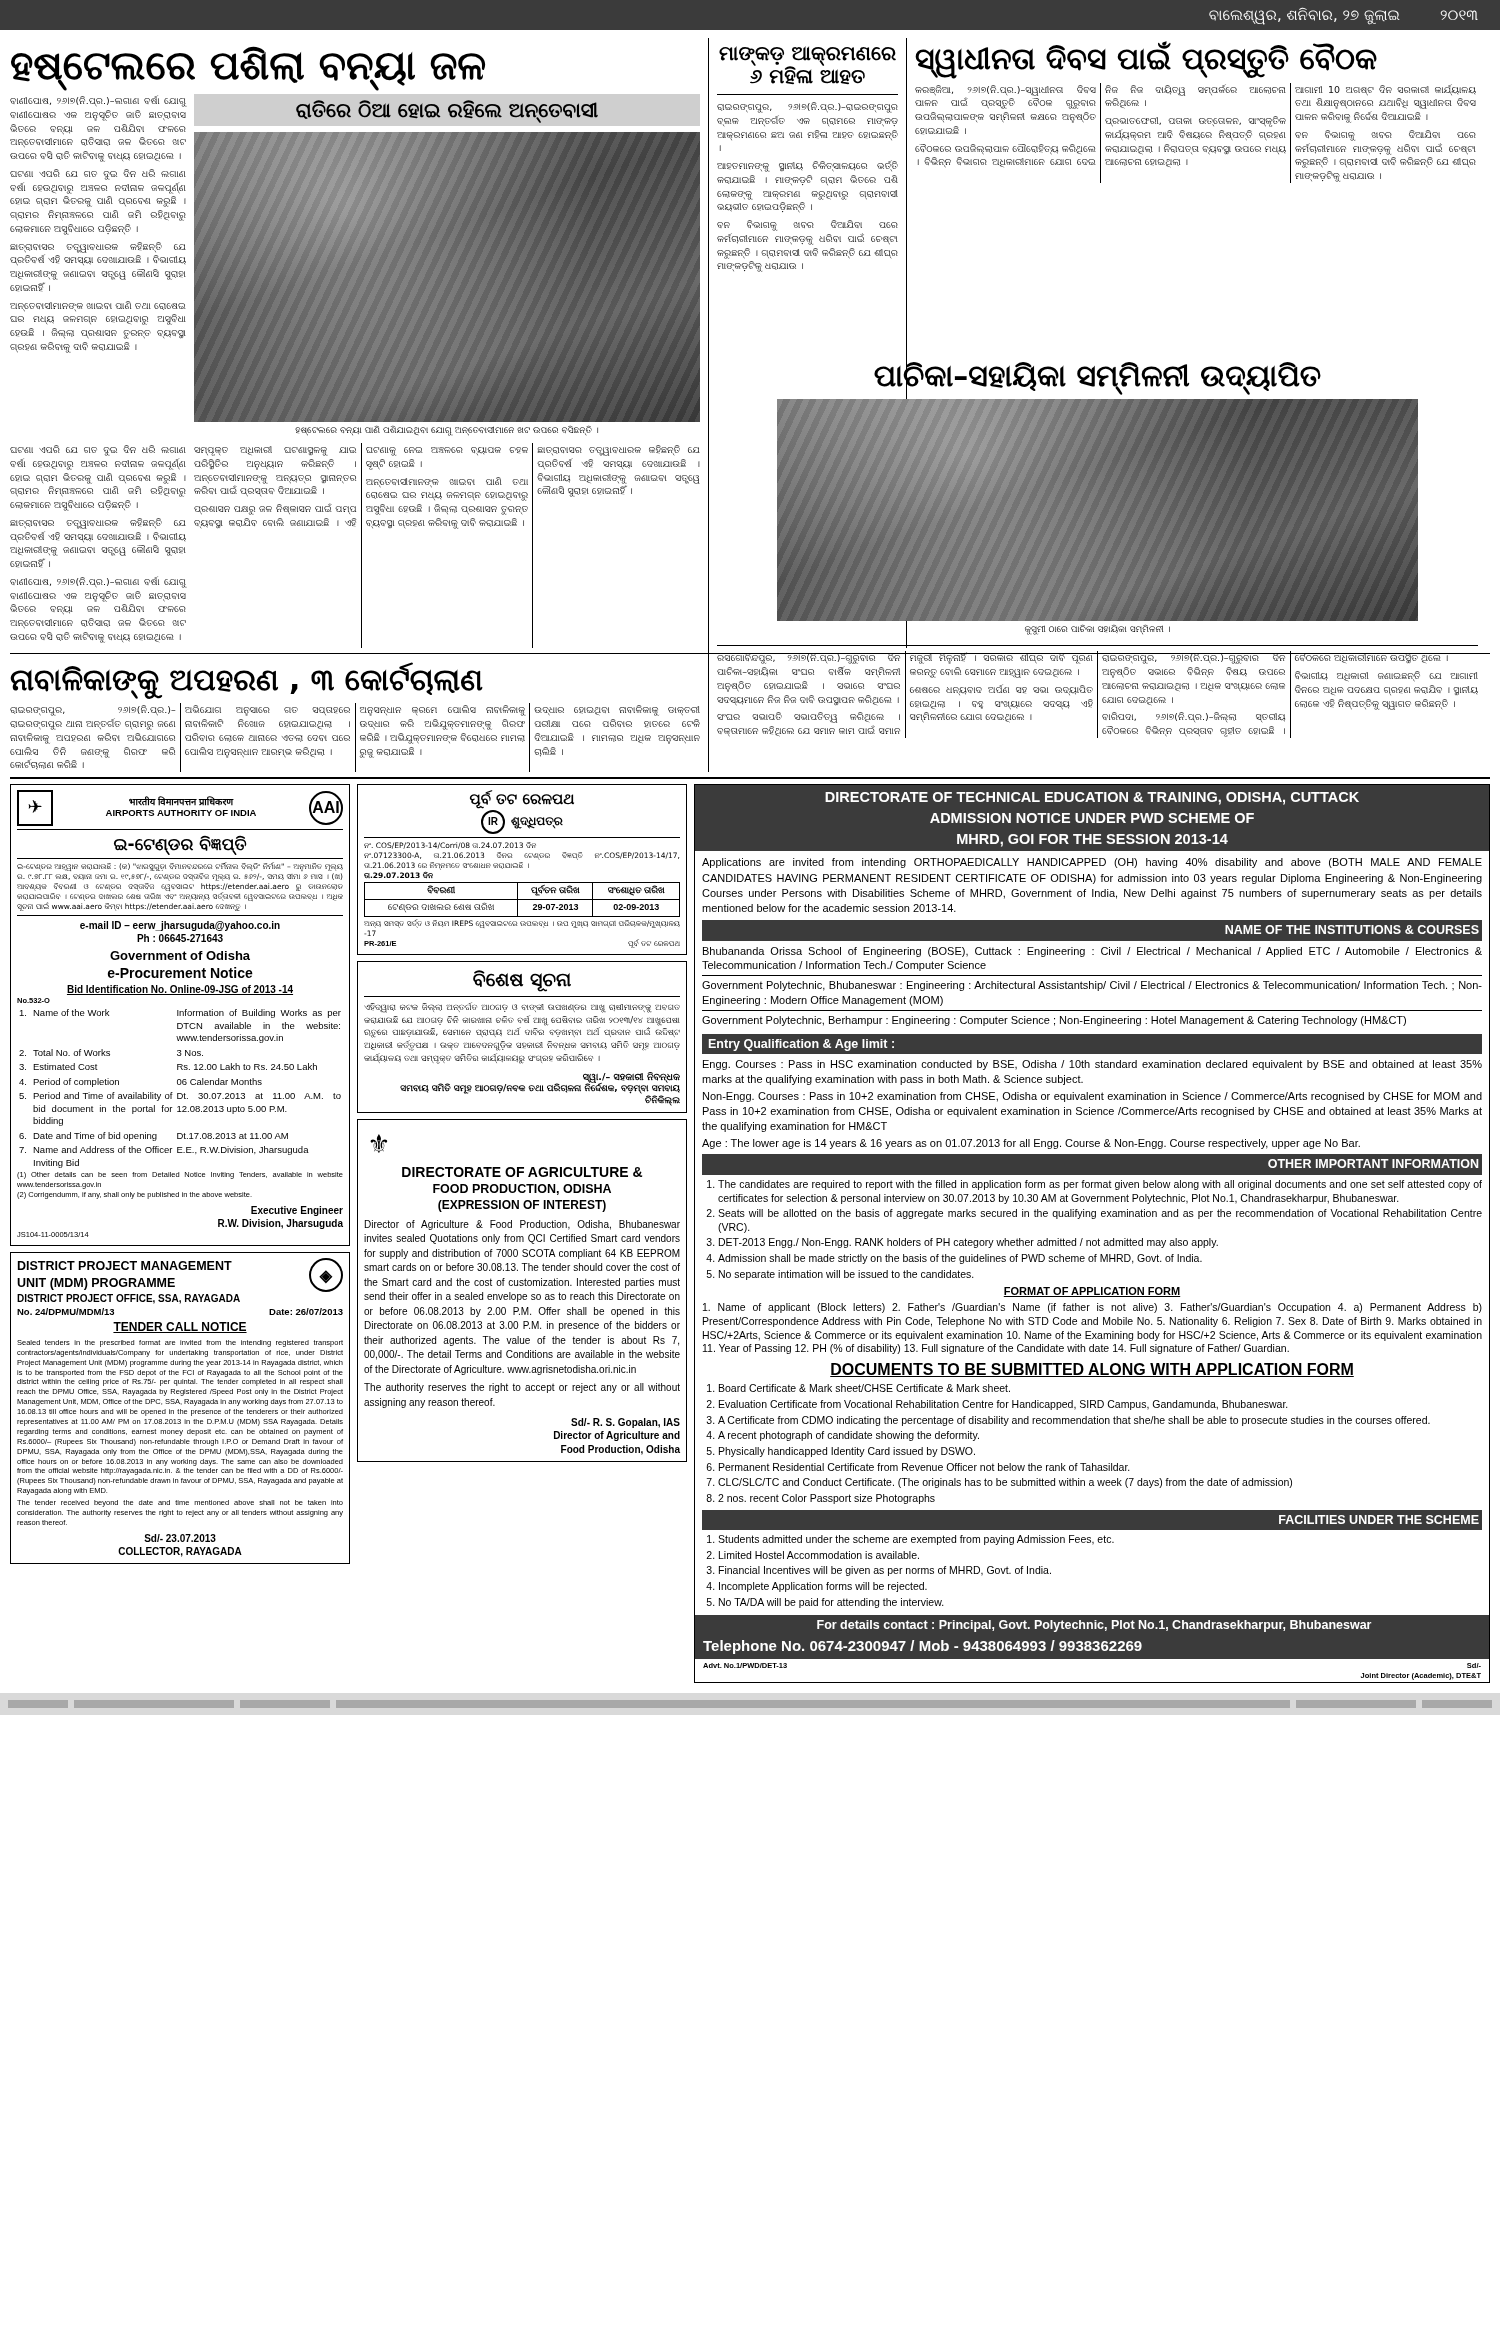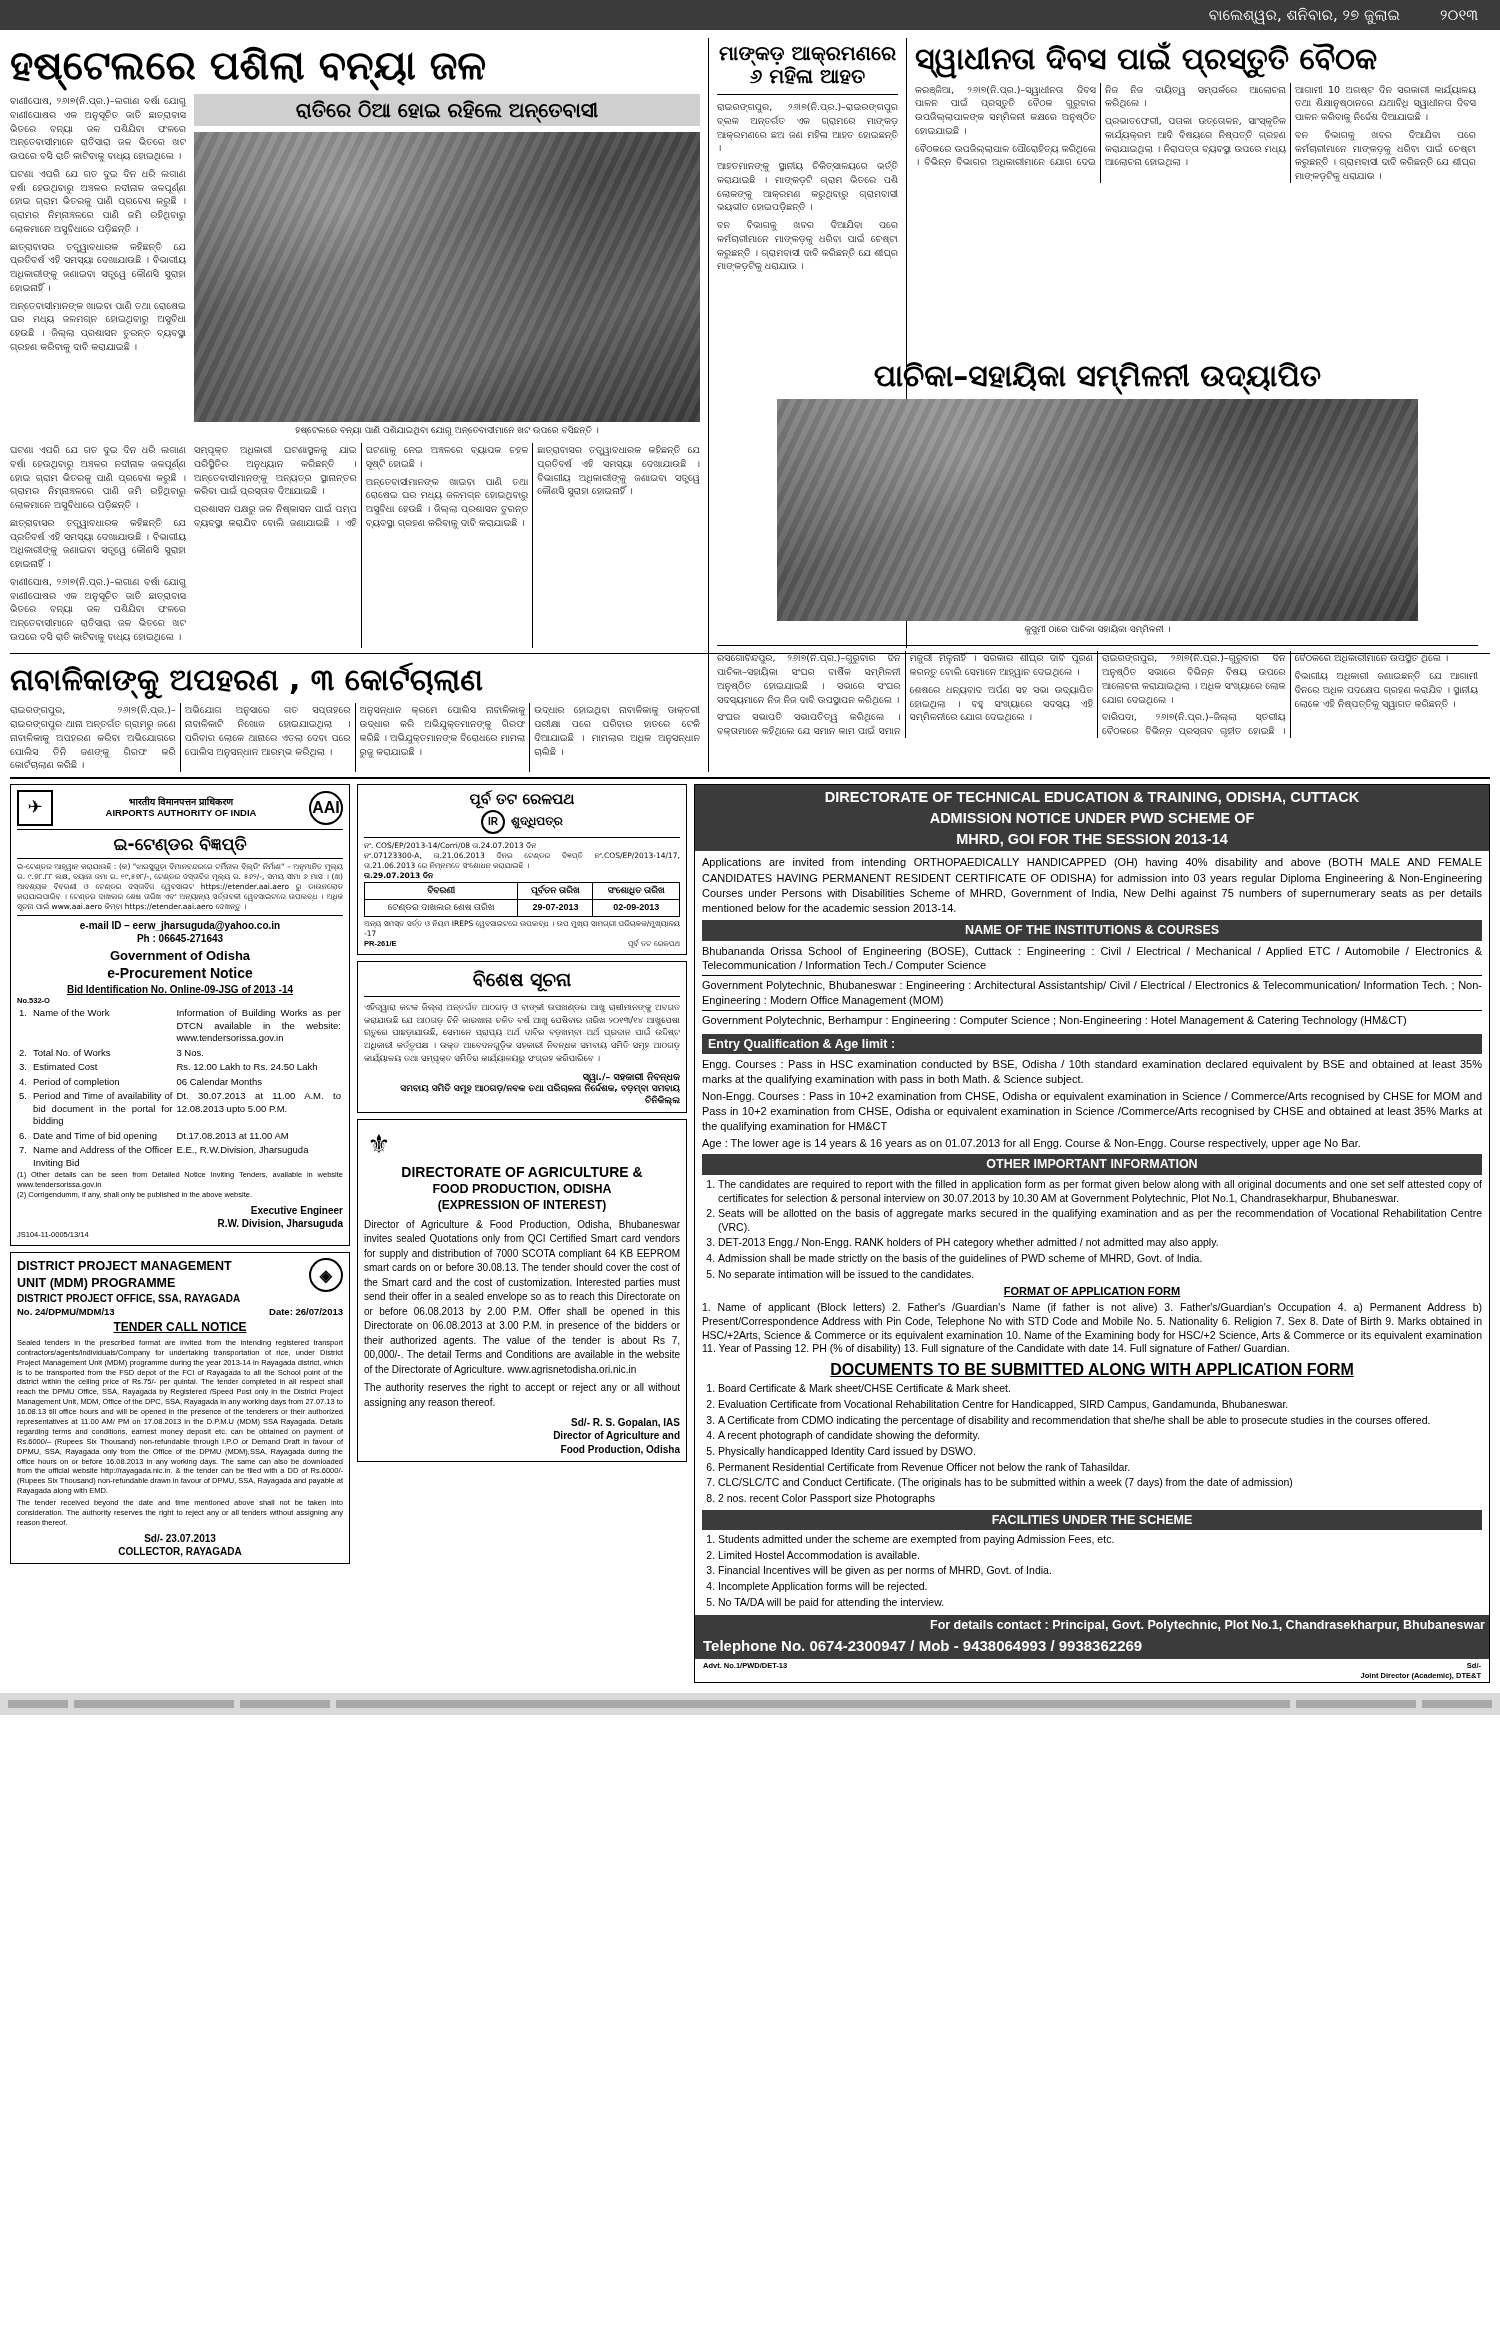--- a/index.html
+++ b/index.html
@@ -162,21 +162,21 @@
     font-size: 14.5px;
     line-height: 1.25;
   }
   .ad-title-bar.sm { font-size: 12.5px; }
   .ad-c { text-align: center; }
   .ad-u { text-decoration: underline; }
   .sec-head {
     background: #3b3b3b;
     color: #fff;
     font-weight: bold;
-    text-align: center;
+    text-align: right;
     font-size: 12.5px;
     padding: 2px 3px;
     margin: 4px 0 3px 0;
   }
   .sec-head.left { text-align: left; padding-left: 6px; }
   ol.tight, ul.tight { margin: 2px 0 2px 16px; padding: 0; }
   ol.tight li, ul.tight li { margin-bottom: 2px; }
 
   table.kv { width: 100%; border-collapse: collapse; font-size: 9.5px; }
   table.kv td { vertical-align: top; padding: 1px 2px; }
@@ -513,21 +513,21 @@
             <div class="sec-head">FACILITIES UNDER THE SCHEME</div>
             <ol class="tight" style="font-size:10.5px; line-height:1.3;">
               <li>Students admitted under the scheme are exempted from paying Admission Fees, etc.</li>
               <li>Limited Hostel Accommodation is available.</li>
               <li>Financial Incentives will be given as per norms of MHRD, Govt. of India.</li>
               <li>Incomplete Application forms will be rejected.</li>
               <li>No TA/DA will be paid for attending the interview.</li>
             </ol>
           </div>
 
-          <div class="ad-title-bar sm" style="text-align:right; padding-left:8px;">For details contact : Principal, Govt. Polytechnic, Plot No.1, Chandrasekharpur, Bhubaneswar</div>
+          <div class="ad-title-bar sm" style="text-align:center; padding-left:8px;">For details contact : Principal, Govt. Polytechnic, Plot No.1, Chandrasekharpur, Bhubaneswar</div>
           <div class="ad-title-bar" style="text-align:left; padding-left:8px; padding-top:0; font-size:15px;">Telephone No. 0674-2300947 / Mob - 9438064993 / 9938362269</div>
           <div style="display:flex; justify-content:space-between; padding:2px 8px;">
             <span class="xsmall bold">Advt. No.1/PWD/DET-13</span>
             <span style="text-align:right;">
               <span class="xsmall bold" style="display:block;">Sd/-</span>
               <span class="xsmall bold" style="display:block;">Joint Director (Academic), DTE&amp;T</span>
             </span>
           </div>
         </div>
       </div>

